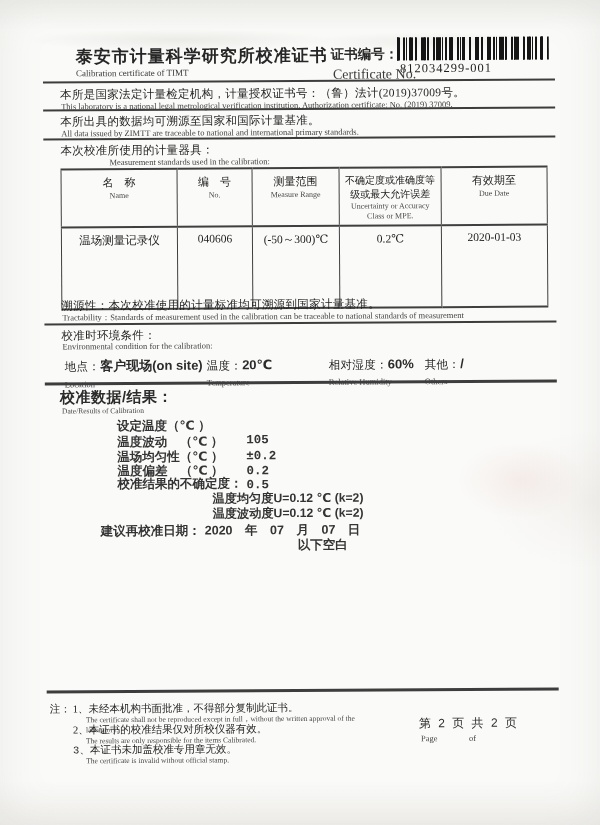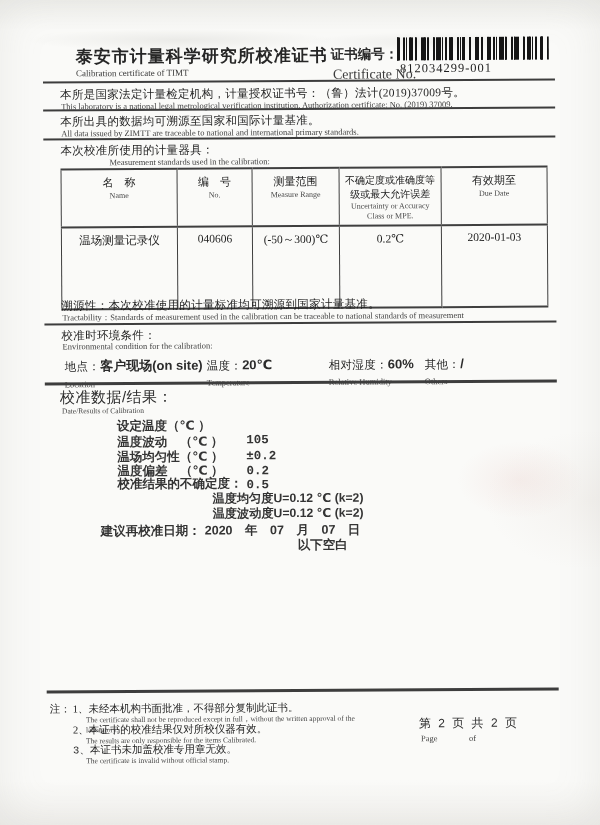--- a/index.html
+++ b/index.html
@@ -35,21 +35,21 @@
   .note-cn{font-size:10.5px;color:#232323;}
   .note-en{font-size:7.5px;color:#454545;}
   table.std{position:absolute;left:62px;top:167px;width:486px;border-collapse:collapse;table-layout:fixed;}
   table.std th,table.std td{border:1px solid #3f3f3f;padding:3px 2px;text-align:center;vertical-align:top;}
   table.std tr.hdr th{border-top:2px solid #3f3f3f;border-bottom:2px solid #3f3f3f;height:46px;font-weight:normal;}
   table.std tr.body td{border-bottom:2px solid #3f3f3f;height:72px;padding-top:5px;font-size:11.5px;color:#1f1f1f;}
   .th-cn{font-size:11px;color:#202020;line-height:1.35;padding-top:2px;}
   .th-cn.small{font-size:10px;}
   .th-en{font-size:8px;color:#4a4a4a;line-height:1.25;margin-top:1px;}
   .envval{font-family:"Liberation Sans","DejaVu Sans",sans-serif;font-weight:bold;font-size:13px;color:#2b2b2b;}
-  .res-h-cn{font-family:"Liberation Sans","DejaVu Sans",sans-serif;font-weight:normal;font-size:15px;color:#2c2c2c;letter-spacing:.5px;}
+  .res-h-cn{font-family:"Liberation Sans","DejaVu Sans",sans-serif;font-weight:bold;font-size:15px;color:#2c2c2c;letter-spacing:.5px;}
   .res-h-en{font-size:7.5px;color:#3e3e3e;}
   .rlab{font-family:"Liberation Sans","DejaVu Sans",sans-serif;font-weight:bold;font-size:12.5px;color:#343434;}
   .rval{position:absolute;left:129px;top:18px;width:48px;text-align:left;font-family:Liberation Mono, monospace;font-weight:bold;font-size:12.5px;color:#343434;}
   .uline{font-family:"Liberation Sans","DejaVu Sans",sans-serif;font-weight:bold;font-size:12.2px;color:#343434;}
   .pagecn{font-family:"Liberation Sans","DejaVu Sans",sans-serif;font-size:12px;letter-spacing:2px;color:#2d2d2d;}
   .pageen{font-size:8.5px;color:#454545;}
 </style>
 </head>
 <body>
 

